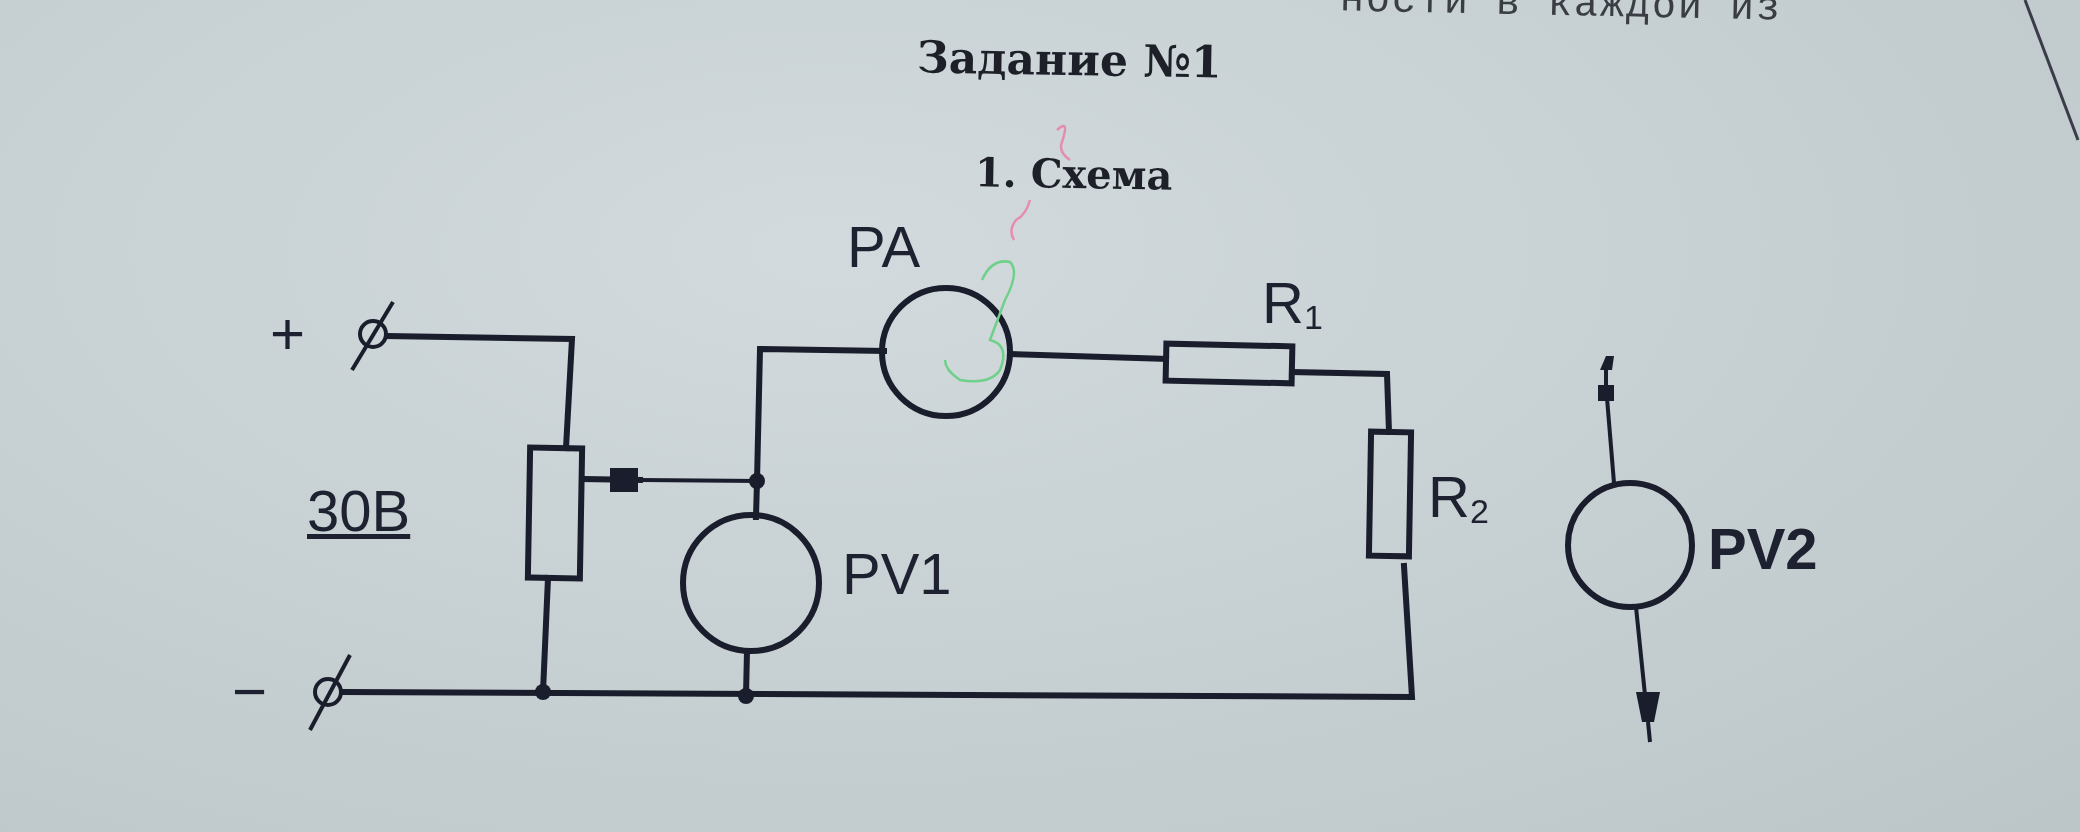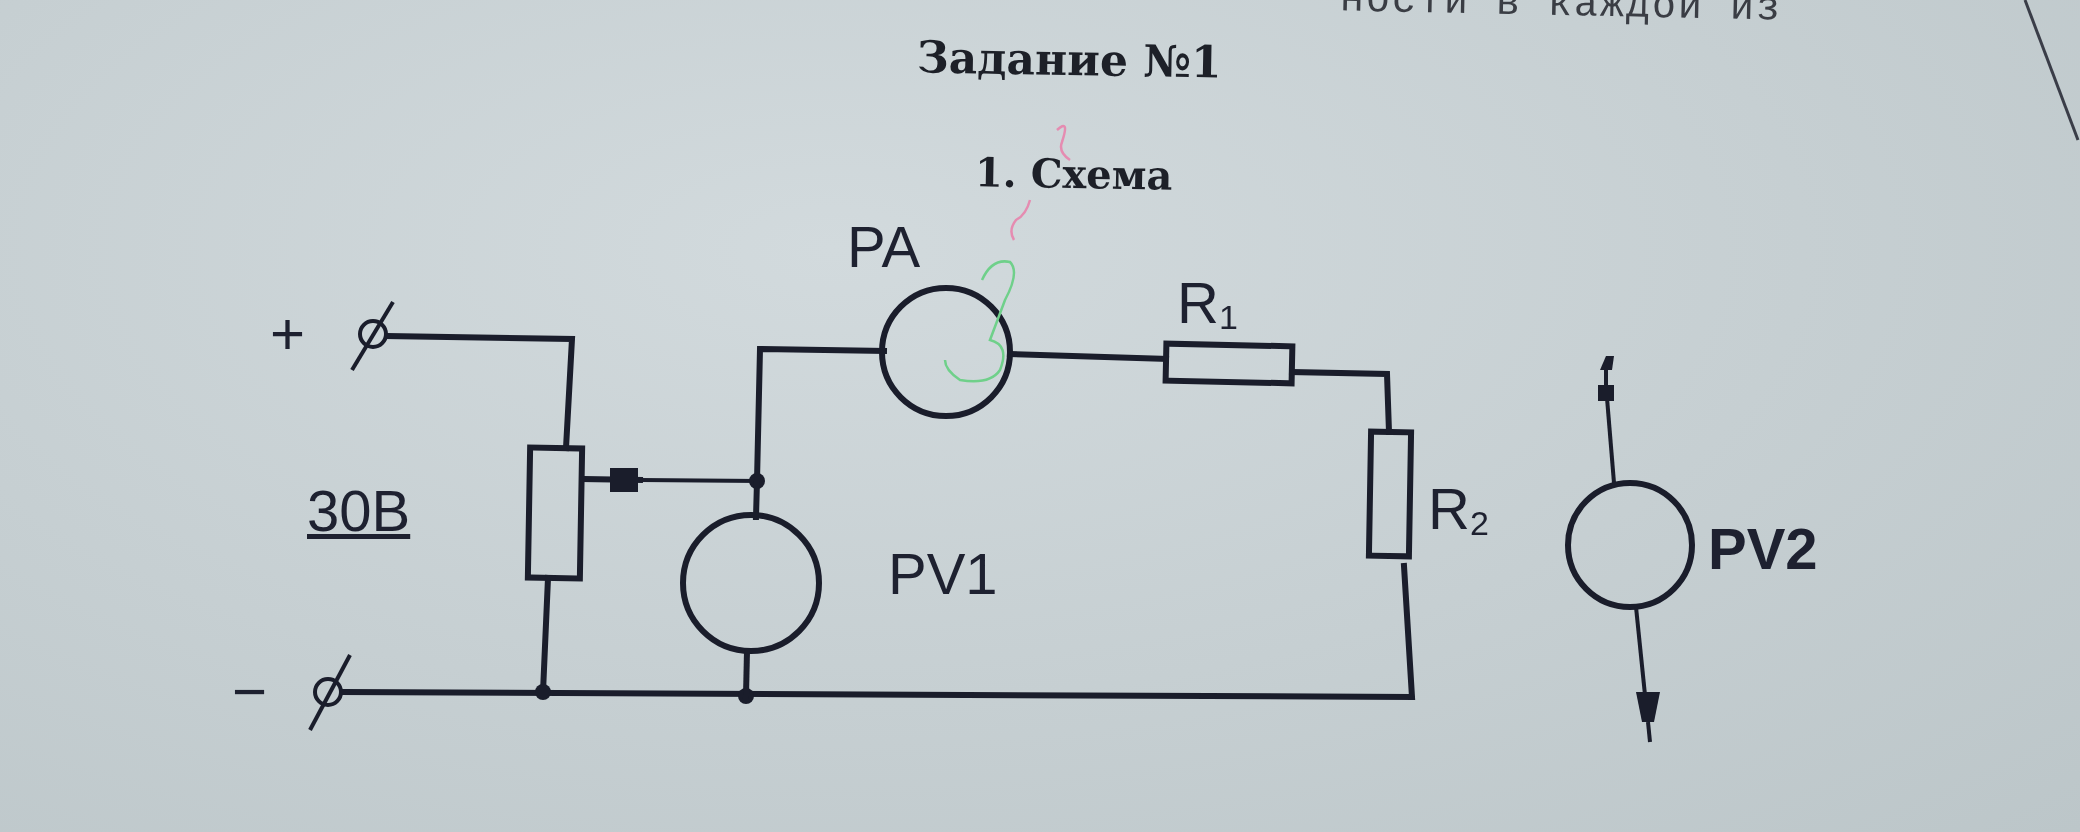--- a/index.html
+++ b/index.html
@@ -112,19 +112,19 @@
 
     <path class="scribble-pink" d="M1057 130 Q1070 118 1062 142 Q1058 152 1070 160 M1030 200 Q1026 215 1016 220 Q1008 230 1014 240"></path>
     <path class="scribble-green" d="M982 280 Q992 258 1010 262 Q1020 272 1005 300 L990 340 Q1010 345 1000 370 Q990 385 960 380 Q945 370 945 360"></path>
   </svg>
 
   <div class="lbl" style="left:270px; top:304px; font-size:60px;">+</div>
   <div class="lbl" style="left:232px; top:662px; font-size:60px;">−</div>
   <div class="lbl" style="left:307px; top:482px;text-decoration:underline;">30В</div>
 
   <div class="lbl" style="left:847px; top:218px;">PA</div>
-  <div class="lbl" style="left:842px; top:545px;margin-left:46px;">PV1</div>
+  <div class="lbl" style="left:842px; top:545px;">PV1</div>
   <div class="lbl" style="left:1708px; top:520px;font-weight:bold;">PV2</div>
 
-  <div class="lbl" style="left:1177px; top:274px;"><span>R</span><sub>1</sub></div>
-  <div class="lbl" style="left:1428px; top:468px;margin-top:12px;"><span>R</span><sub>2</sub></div>
+  <div class="lbl" style="left:1262px; top:274px;"><span>R</span><sub>1</sub></div>
+  <div class="lbl" style="left:1428px; top:468px;"><span>R</span><sub>2</sub></div>
 
 </div>
 
 </body></html>

